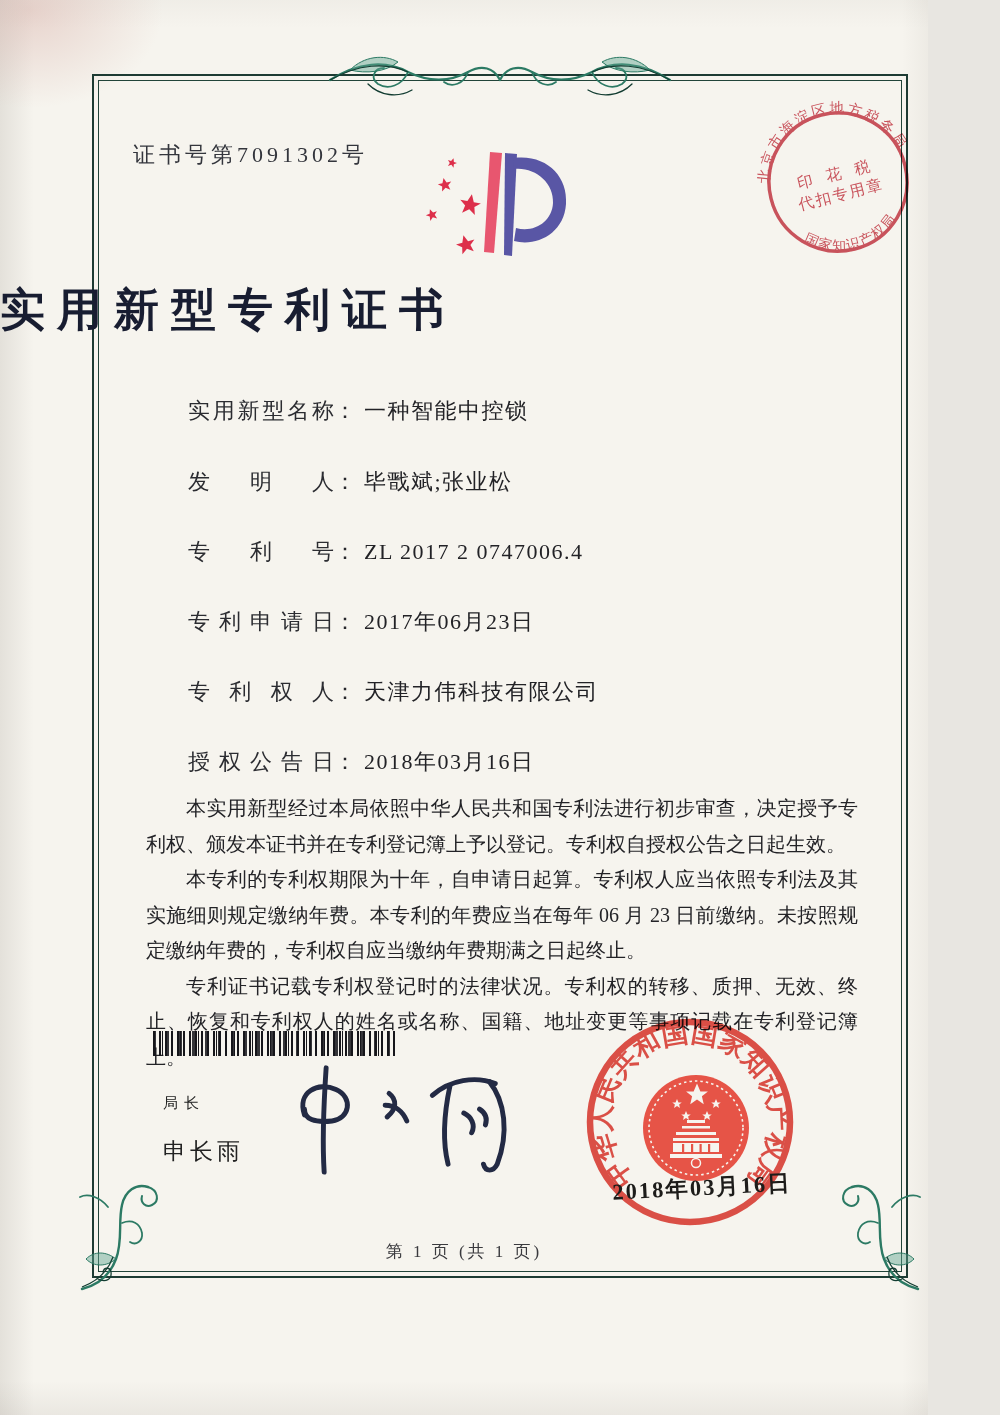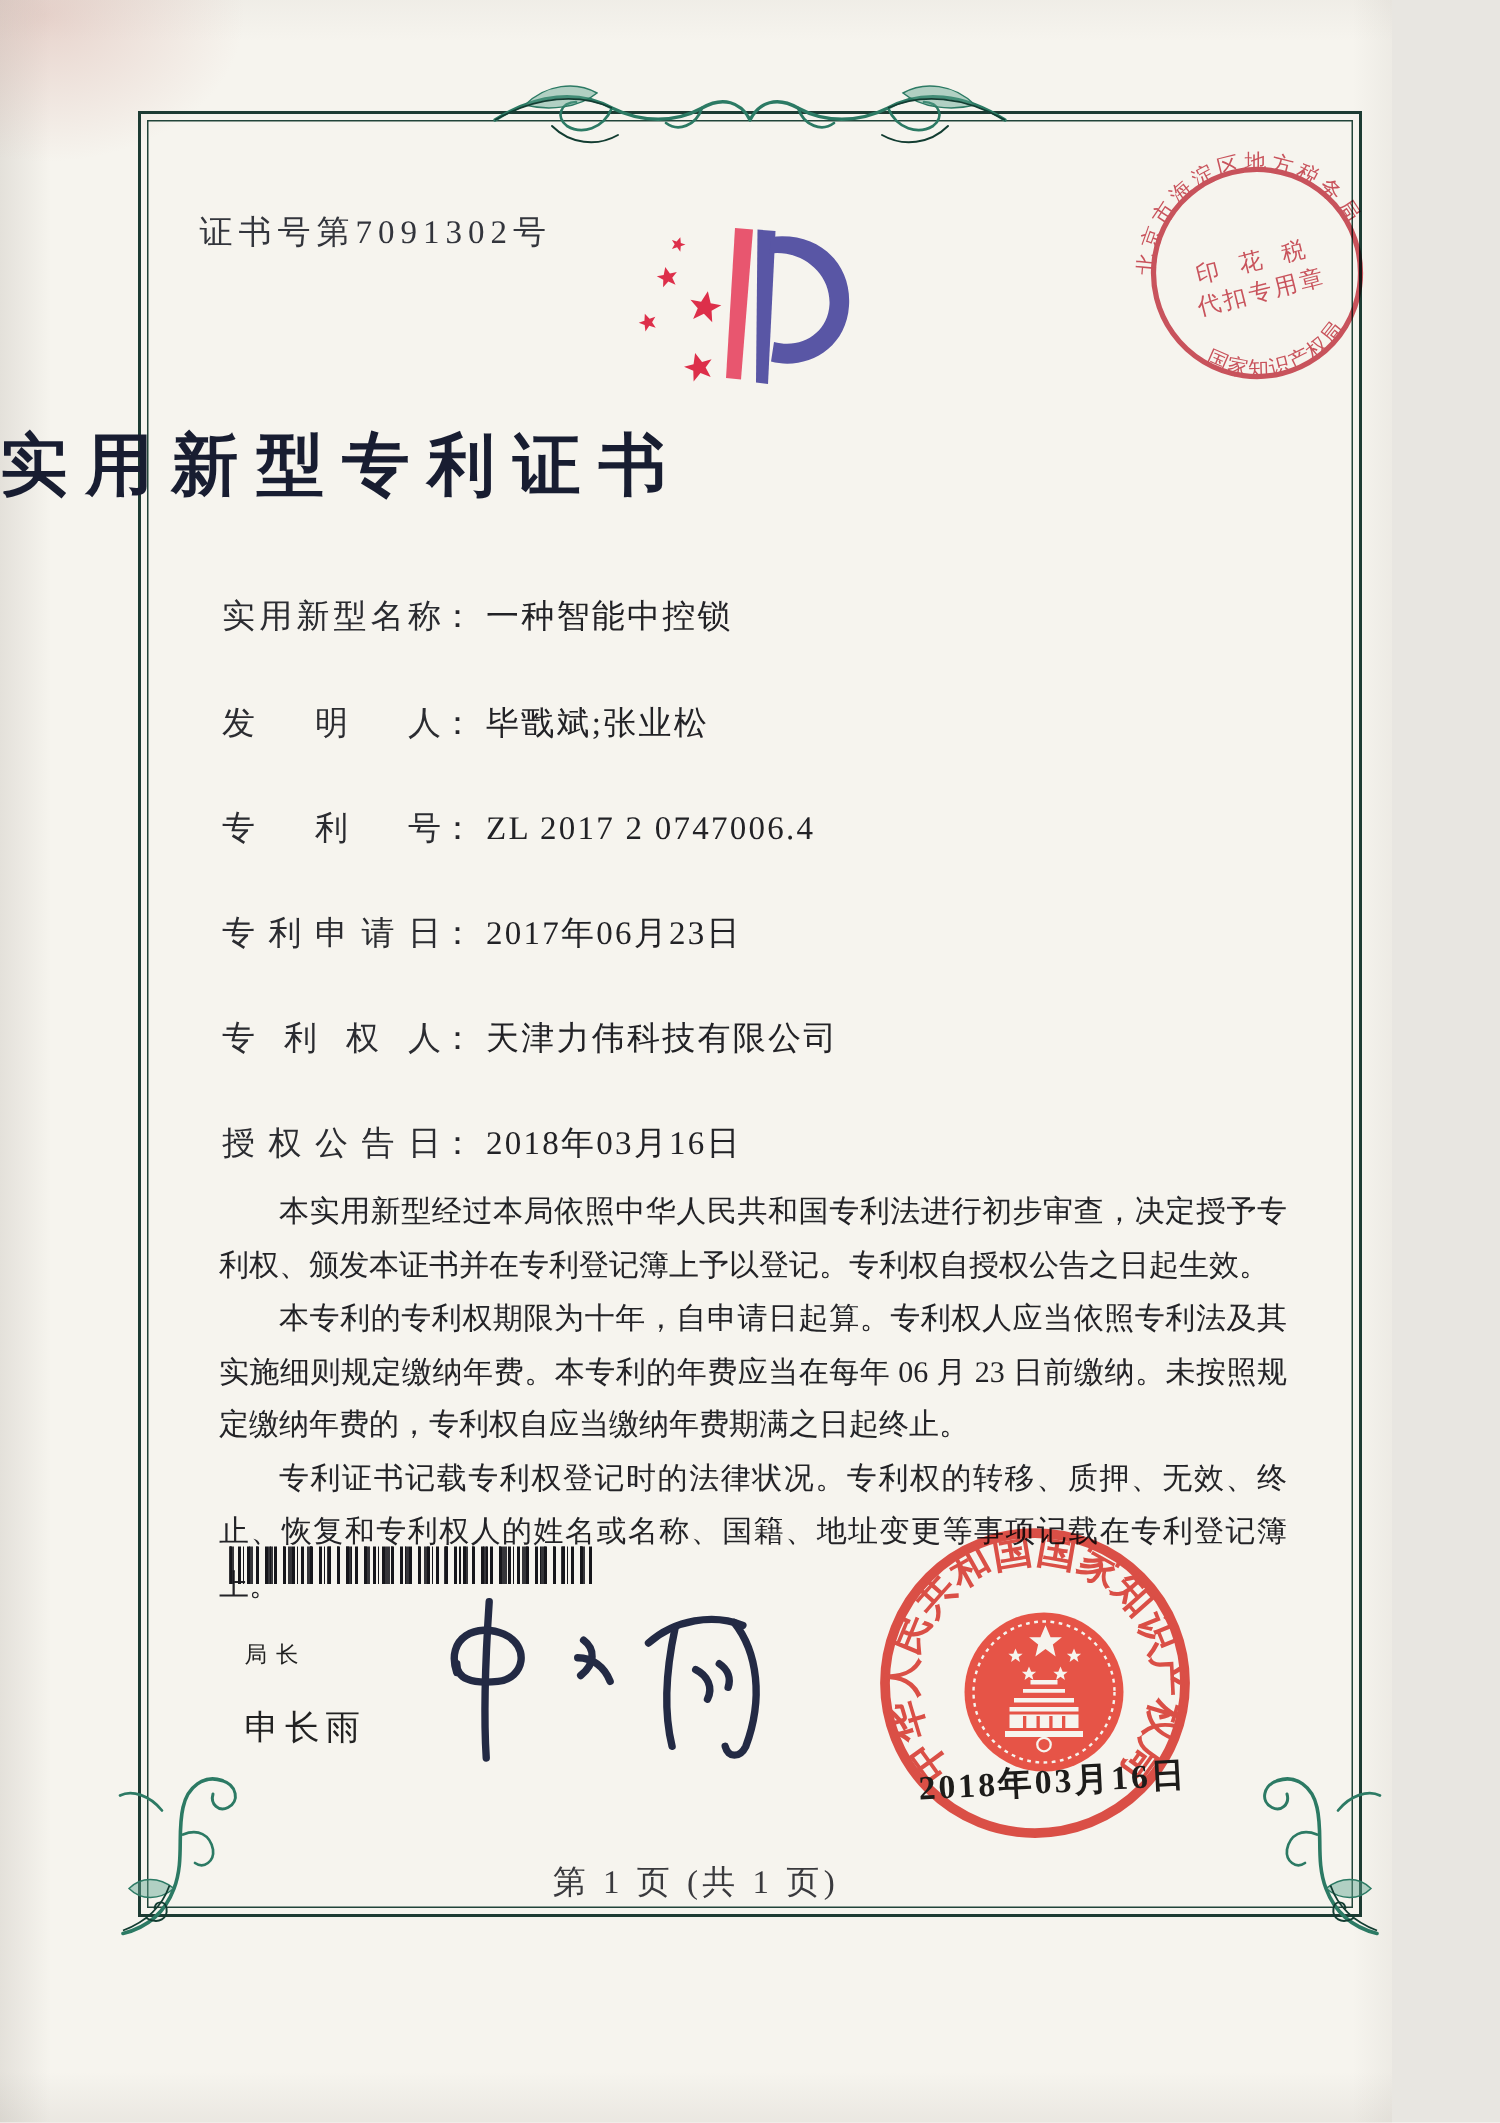--- a/index.html
+++ b/index.html
@@ -31,21 +31,21 @@
   .cert-no{
     left:133px;top:140px;font-size:22px;letter-spacing:4px;color:#33353c;
   }
   .title{
     left:0;right:0;top:280px;text-align:left;
     font-size:45px;font-weight:600;letter-spacing:12px;color:#181d31;
   }
   .row{left:148px;font-size:22px;color:#26262b;white-space:nowrap;}
   .row .lbl{
     display:inline-block;width:146px;vertical-align:top;
-    text-align:justify;text-align-last:justify;color:#2b2c31;
+    text-align:justify;text-align-last:justify;color:#2b2c31;margin-left:40px;
   }
   .row .colon{display:inline-block;margin:0 8px 0 0;}
   .row .val{letter-spacing:1.5px;color:#222226;}
   .body-text{
     left:146px;top:791px;width:712px;
     font-size:20px;line-height:35.5px;color:#232327;
     text-align:justify;
   }
   .body-text p{margin:0;text-indent:2em;}
   .barcode{
@@ -61,21 +61,21 @@
     font-family:"Liberation Sans","DejaVu Sans",sans-serif;letter-spacing:4px;}
   .seal-main{left:575px;top:1007px;mix-blend-mode:multiply;opacity:.93;}
   .seal-date{
     left:597px;top:1172px;width:210px;text-align:center;
     font-size:22.5px;color:#1d1c1a;letter-spacing:2px;font-weight:600;
     transform:rotate(-3deg);
   }
   .seal-tax{left:753px;top:97px;transform:rotate(-14deg);opacity:.82;mix-blend-mode:multiply;}
   .footer{
     left:0;right:0;top:1240px;text-align:center;
-    font-size:22px;letter-spacing:3px;color:#3a3a3e;
+    font-size:17px;letter-spacing:3px;color:#3a3a3e;
   }
   .logo{left:418px;top:146px;}
   .sig{left:268px;top:1058px;}
   .orn{pointer-events:none;}
 </style>
 </head>
 <body>
 
 <div class="page">
 

